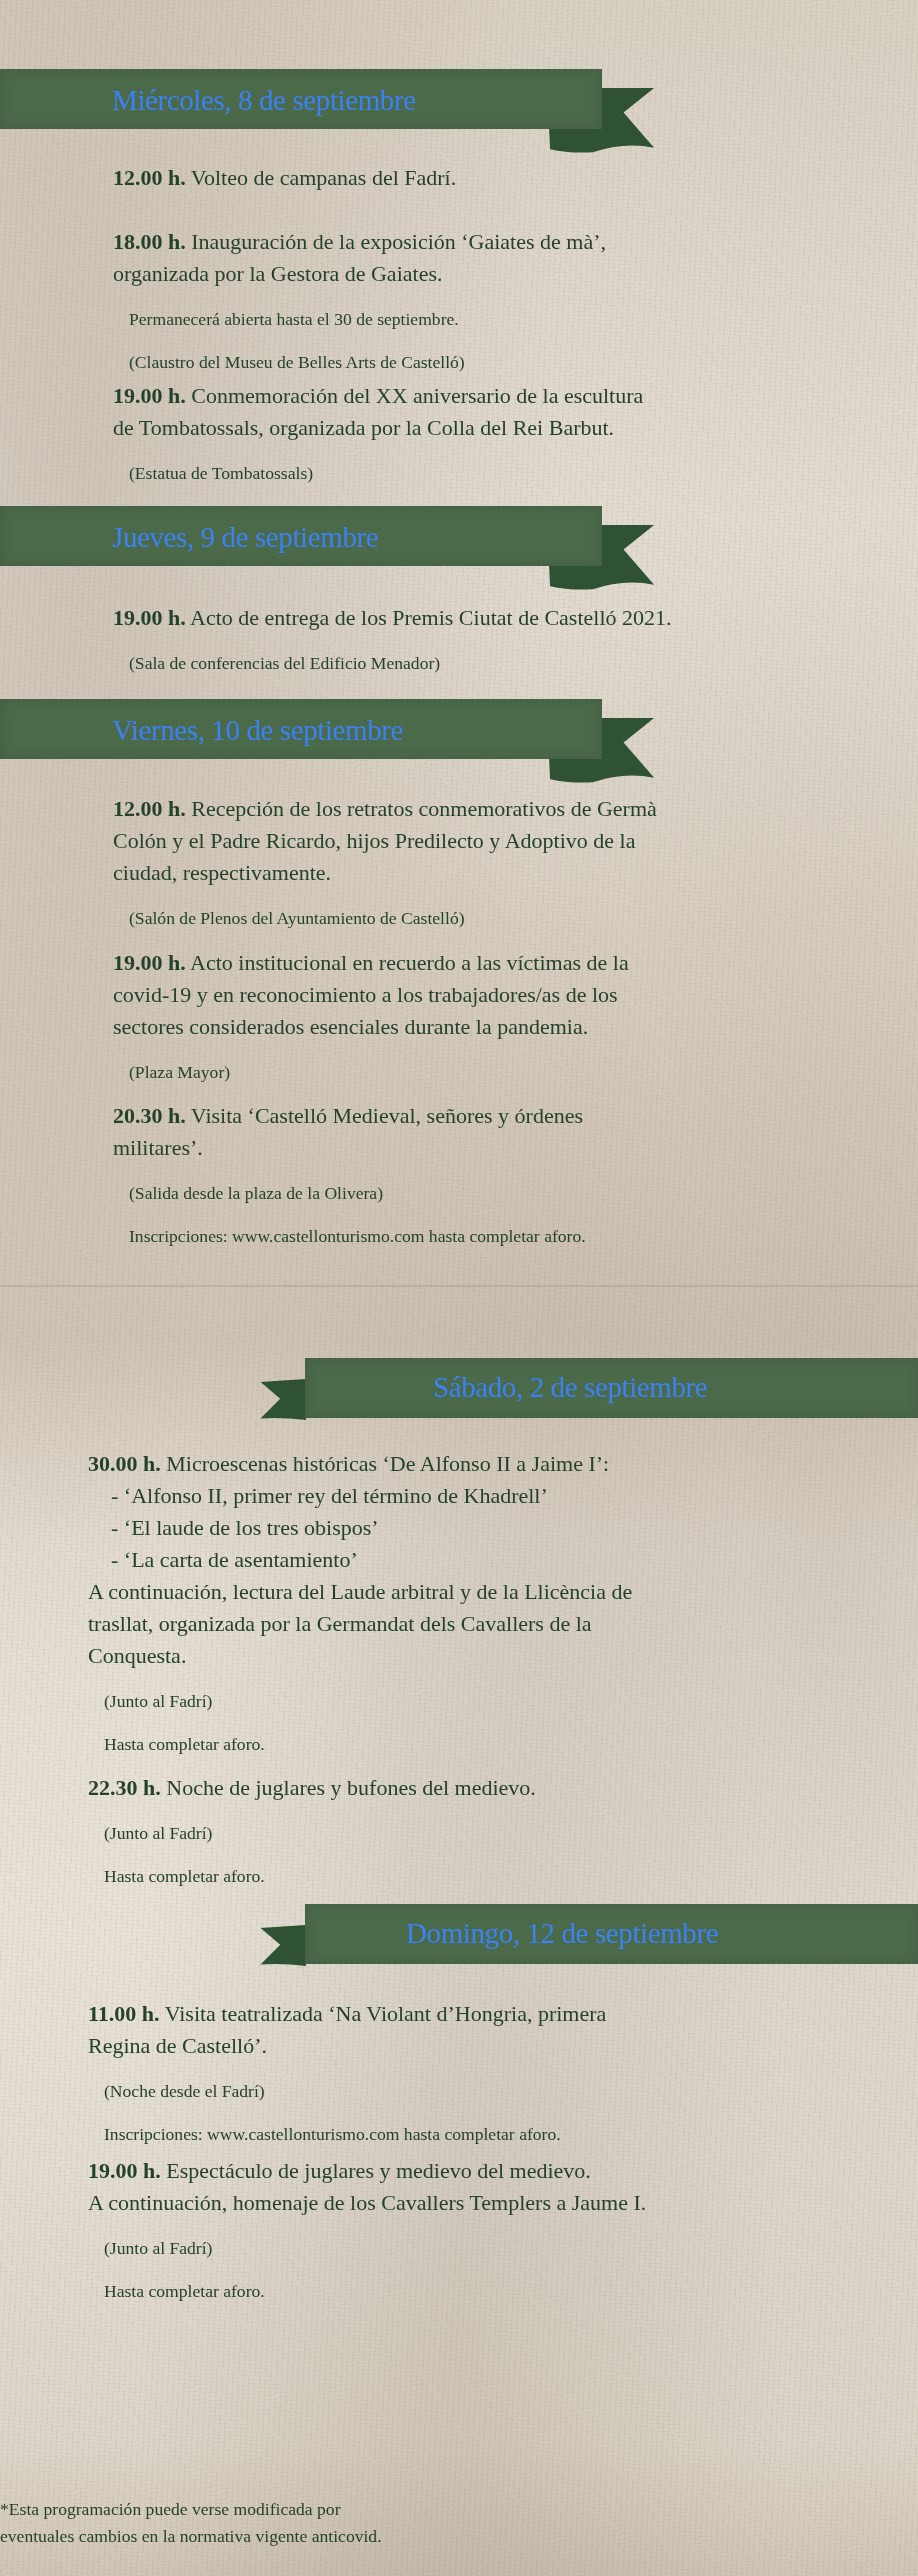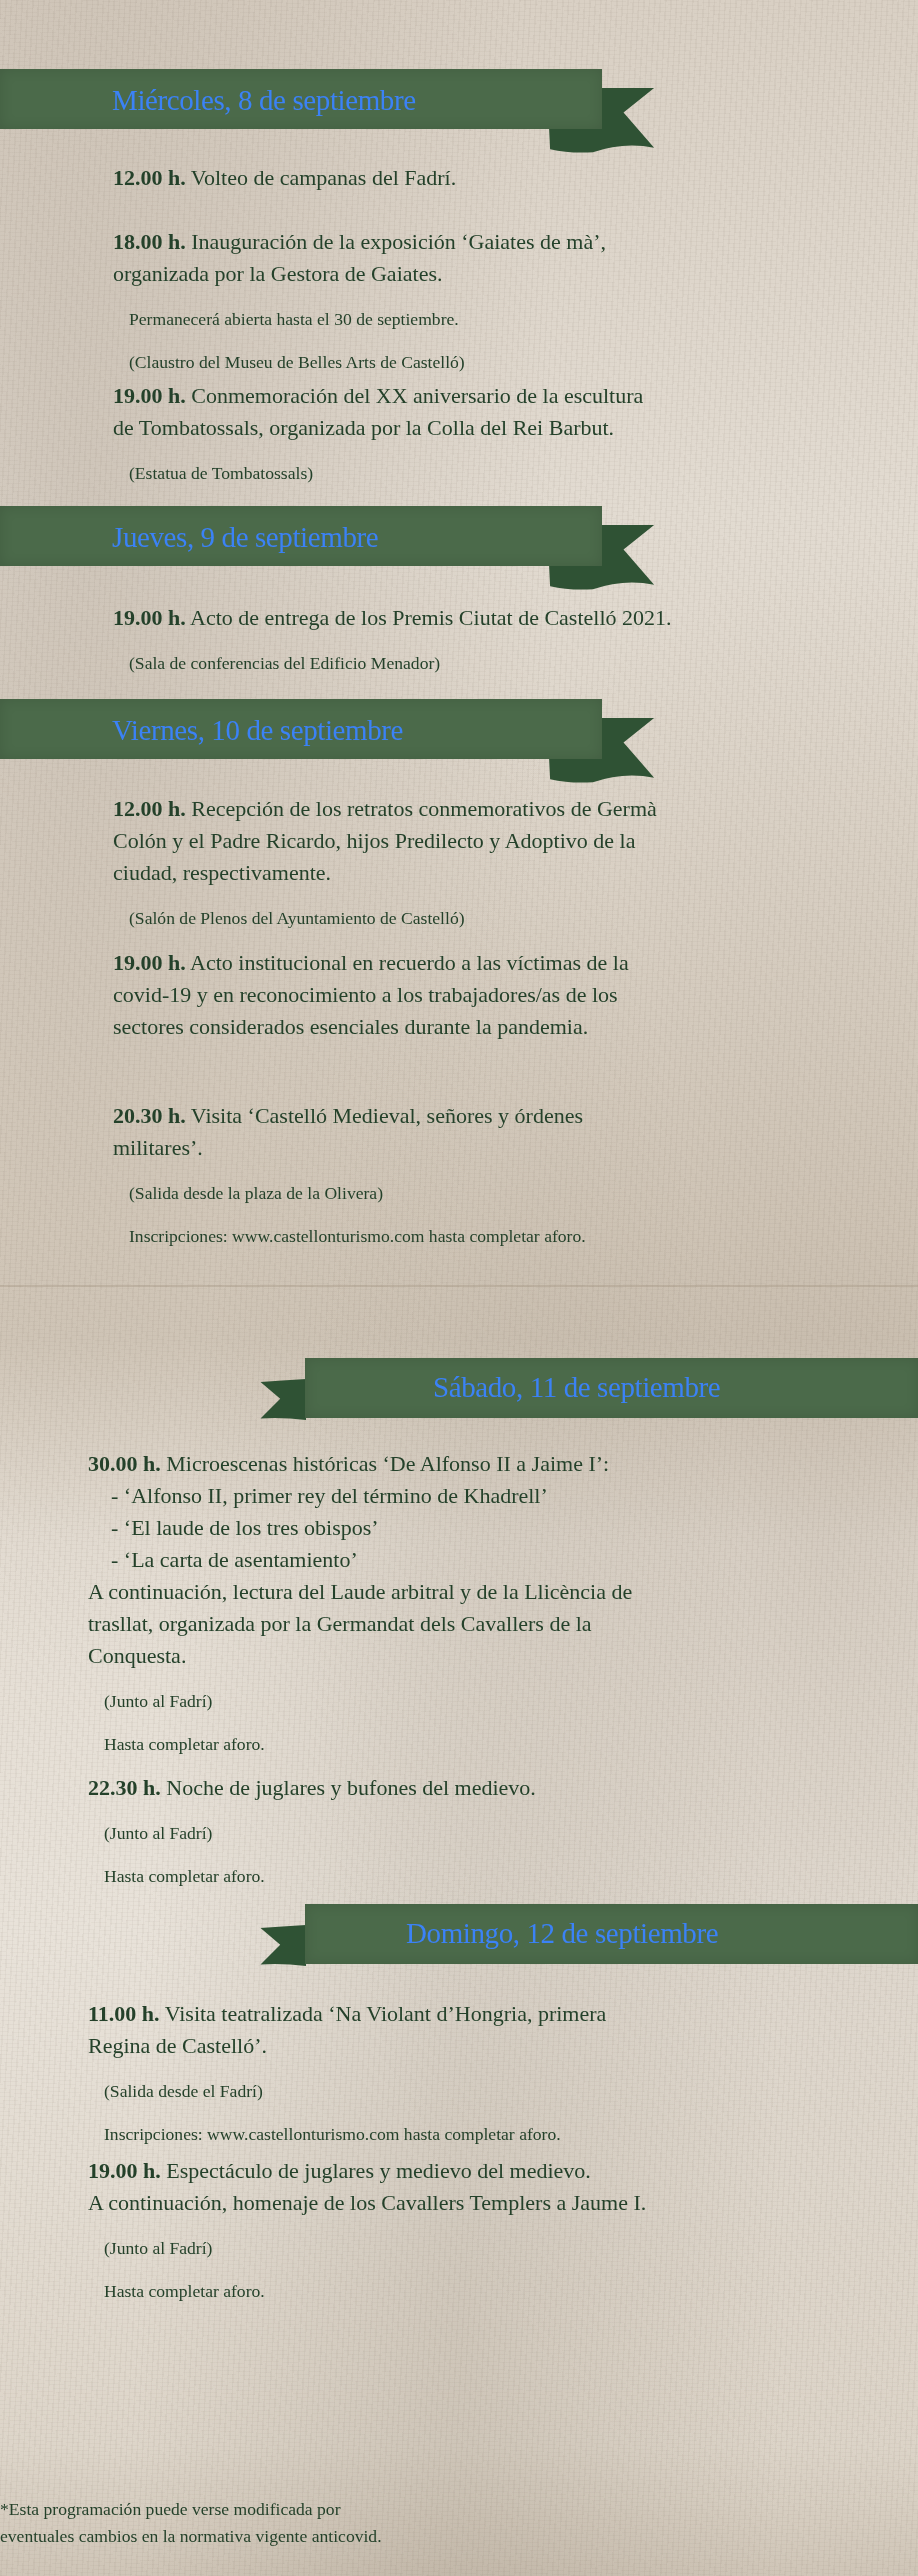--- a/index.html
+++ b/index.html
@@ -119,35 +119,36 @@
   <p class="main"><span class="time">12.00 h.</span> <span>Recepción de los retratos conmemorativos de Germà</span></p>
   <p class="main">Colón y el Padre Ricardo, hijos Predilecto y Adoptivo de la</p>
   <p class="main">ciudad, respectivamente.</p>
   <p class="sub">(Salón de Plenos del Ayuntamiento de Castelló)</p>
 </div>
 
 <div class="event" style="left:113px;top:947px;width:780px;">
   <p class="main"><span class="time">19.00 h.</span> <span>Acto institucional en recuerdo a las víctimas de la</span></p>
   <p class="main">covid-19 y en reconocimiento a los trabajadores/as de los</p>
   <p class="main">sectores considerados esenciales durante la pandemia.</p>
+  <p class="sub">(Plaza Mayor)</p>
 </div>
 
 <div class="event" style="left:113px;top:1100px;width:780px;">
   <p class="main"><span class="time">20.30 h.</span> <span>Visita ‘Castelló Medieval, señores y órdenes</span></p>
   <p class="main">militares’.</p>
   <p class="sub">(Salida desde la plaza de la Olivera)</p>
   <p class="sub">Inscripciones: www.castellonturismo.com hasta completar aforo.</p>
 </div>
 
 <div class="banner" style="left:259px;top:1358px;width:659px;height:69px;">
   <svg class="tail" style="left:0;top:21.4px;" width="47" height="41" viewBox="0 0 62 54">
     <path d="M62 0 V54 Q30 50 2 52 L28 26 L2 4 Q30 2 62 0 Z" fill="#2f5234"></path>
   </svg>
   <div class="band" style="left:46px;top:0;width:614px;height:60px;"></div>
-  <div class="title" style="left:174px;top:15.3px;">Sábado, 11 de septiembre</div>
+  <div class="title" style="left:174px;top:15.3px;">Sábado, 2 de septiembre</div>
 </div>
 
 <div class="event" style="left:88px;top:1448px;width:811px;">
   <p class="main"><span class="time">30.00 h.</span> <span>Microescenas históricas ‘De Alfonso II a Jaime I’:</span></p>
   <p class="bullet">- ‘Alfonso II, primer rey del término de Khadrell’</p>
   <p class="bullet">- ‘El laude de los tres obispos’</p>
   <p class="bullet">- ‘La carta de asentamiento’</p>
   <p class="main">A continuación, lectura del Laude arbitral y de la Llicència de</p>
   <p class="main">trasllat, organizada por la Germandat dels Cavallers de la</p>
   <p class="main">Conquesta.</p>
@@ -165,21 +166,21 @@
   <svg class="tail" style="left:0;top:21.4px;" width="47" height="41" viewBox="0 0 62 54">
     <path d="M62 0 V54 Q30 50 2 52 L28 26 L2 4 Q30 2 62 0 Z" fill="#2f5234"></path>
   </svg>
   <div class="band" style="left:46px;top:0;width:614px;height:60px;"></div>
   <div class="title" style="left:147px;top:15.3px;">Domingo, 12 de septiembre</div>
 </div>
 
 <div class="event" style="left:88px;top:1998px;width:811px;">
   <p class="main"><span class="time">11.00 h.</span> <span>Visita teatralizada ‘Na Violant d’Hongria, primera</span></p>
   <p class="main">Regina de Castelló’.</p>
-  <p class="sub">(Salida desde el Fadrí)</p>
+  <p class="sub">(Noche desde el Fadrí)</p>
   <p class="sub">Inscripciones: www.castellonturismo.com hasta completar aforo.</p>
 </div>
 
 <div class="event" style="left:88px;top:2155px;width:811px;">
   <p class="main"><span class="time">19.00 h.</span> <span>Espectáculo de juglares y medievo del medievo.</span></p>
   <p class="main">A continuación, homenaje de los Cavallers Templers a Jaume I.</p>
   <p class="sub">(Junto al Fadrí)</p>
   <p class="sub">Hasta completar aforo.</p>
 </div>
 

